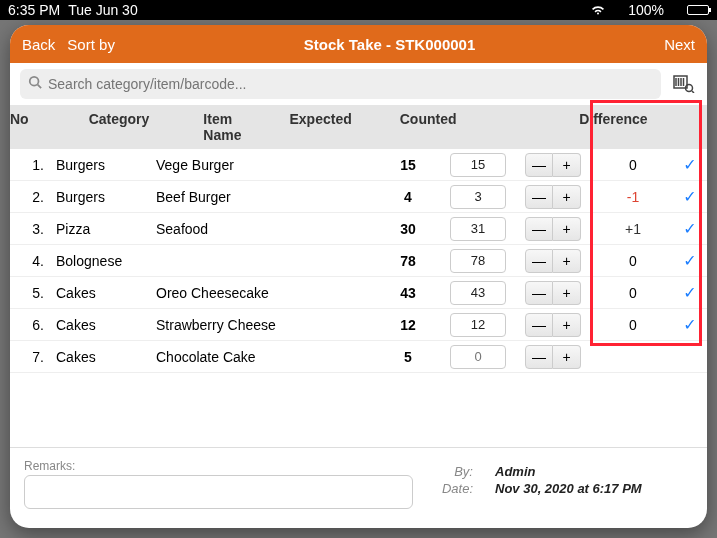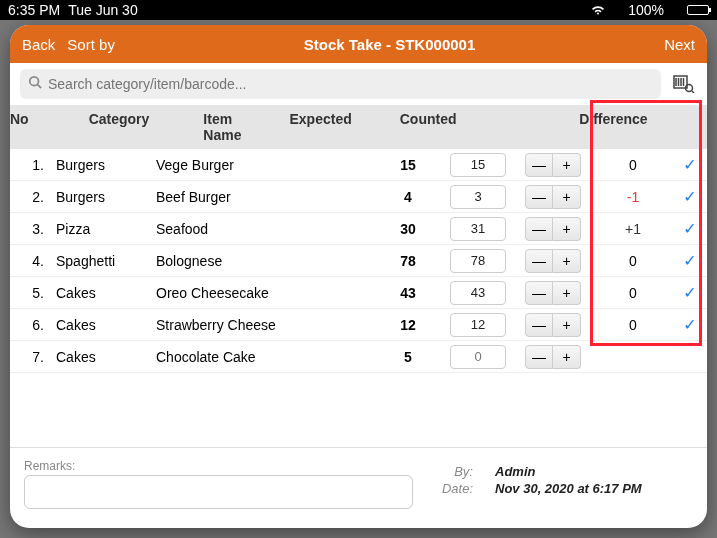--- a/index.html
+++ b/index.html
@@ -164,21 +164,20 @@
             <div class="c-cnt"><input class="counted-input" value="31" style=""></div>
             <div class="c-step"><span class="stepper">
                 <button>—</button>
                 <button>+</button>
               </span></div>
             <div class="c-diff"><span class="diff pos">+1</span></div>
             <div class="c-ok"><span class="check">✓</span></div>
           </div>
           <div class="row">
             <div class="c-no">4.</div>
-            <div class="c-cat">Spaghetti</div>
             <div class="c-name">Bolognese</div>
             <div class="c-exp">78</div>
             <div class="c-cnt"><input class="counted-input" value="78" style=""></div>
             <div class="c-step"><span class="stepper">
                 <button>—</button>
                 <button>+</button>
               </span></div>
             <div class="c-diff"><span class="diff ">0</span></div>
             <div class="c-ok"><span class="check">✓</span></div>
           </div>

